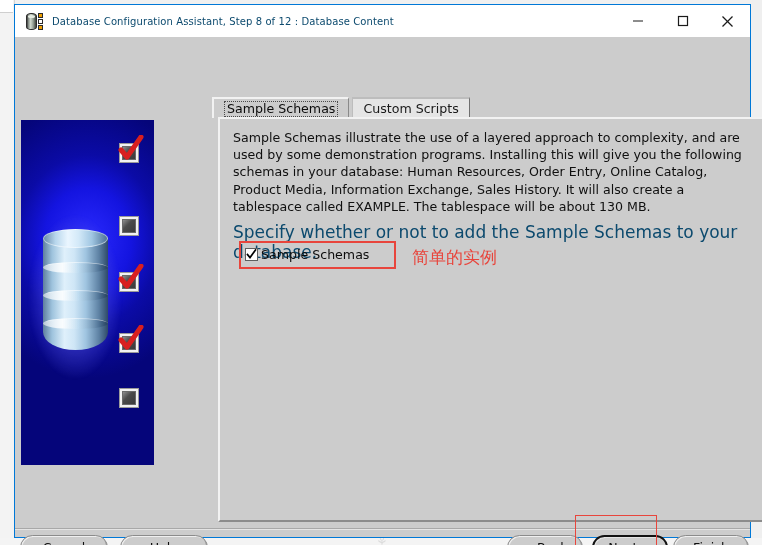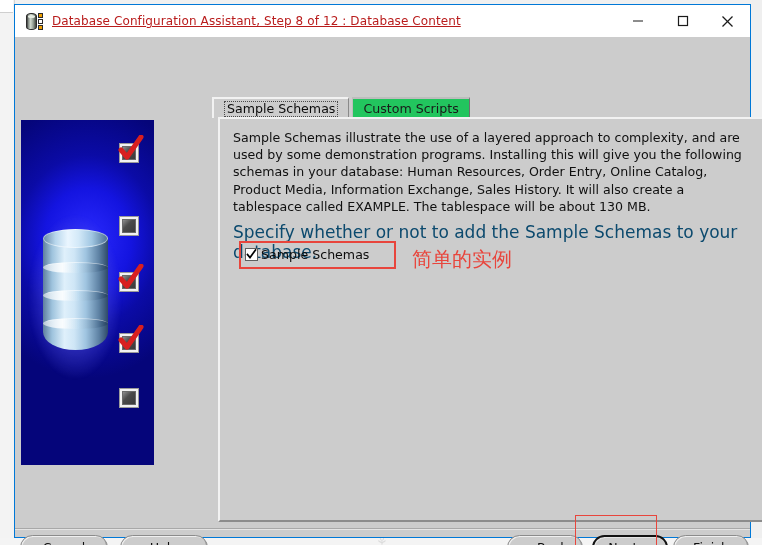--- a/index.html
+++ b/index.html
@@ -80,26 +80,25 @@
   }
   .title-icon .d1, .title-icon .d2, .title-icon .d3 {
     position: absolute; right: 0; width: 5px; height: 5px;
     border: 1px solid #2b2b2b; box-sizing: border-box;
   }
   .title-icon .d1 { top: 0px;  background: #f0a000; }
   .title-icon .d2 { top: 6px;  background: #ffffff; }
   .title-icon .d3 { top: 12px; background: #f0a000; }
 
   .title-text {
-    font-size: 12px;
-    color: #b91c1c;
+    font-size: 10px;
+    color: #0c4a6e;
     font-family: "DejaVu Sans", "Liberation Sans", sans-serif;
     letter-spacing: 0.1px;
     white-space: nowrap;
-    text-decoration: underline;
   }
   .win-controls {
     position: absolute; right: 0; top: 0; height: 32px;
     display: flex; align-items: stretch;
   }
   .win-btn {
     width: 45px; height: 32px;
     display: flex; align-items: center; justify-content: center;
     color: #1b1b1b;
     cursor: default;
@@ -205,21 +204,21 @@
     border-left: 2px solid #f2f2f2;
     border-right: 1px solid #8a8a8a;
     color: #0b0b0b;
   }
   .tab.active .tab-label {
     border: 1px dotted #4a4a4a;
     padding: 0 2px;
     line-height: 14px;
   }
   .tab.inactive {
-    background: #22c55e;
+    background: #e5e5e5;
     border-top: 2px solid #bdbdbd;
     border-left: 1px solid #bdbdbd;
     border-right: 1px solid #6f6f6f;
     color: #1a1a1a;
     margin-left: 3px;
     justify-content: flex-end;
   }
 
   
   .tabpanel {
@@ -270,21 +269,21 @@
     flex: 0 0 auto;
   }
   .cb-square svg { position: absolute; left: 0px; top: 0px; }
   .cb-label {
     font-size: 12.6px; color: #0d0d0d;
     white-space: nowrap;
   }
   .anno-cn {
     position: absolute;
     left: 192px; top: 127px;
-    font-size: 20px;
+    font-size: 17px;
     color: #e8453c;
     font-family: "DejaVu Sans", sans-serif;
     white-space: nowrap;
   }
 
   
   .footer-sep {
     position: absolute; left: 0px; top: 491px;
     width: 735px; height: 0;
     border-top: 1px solid #a8a8a8;

